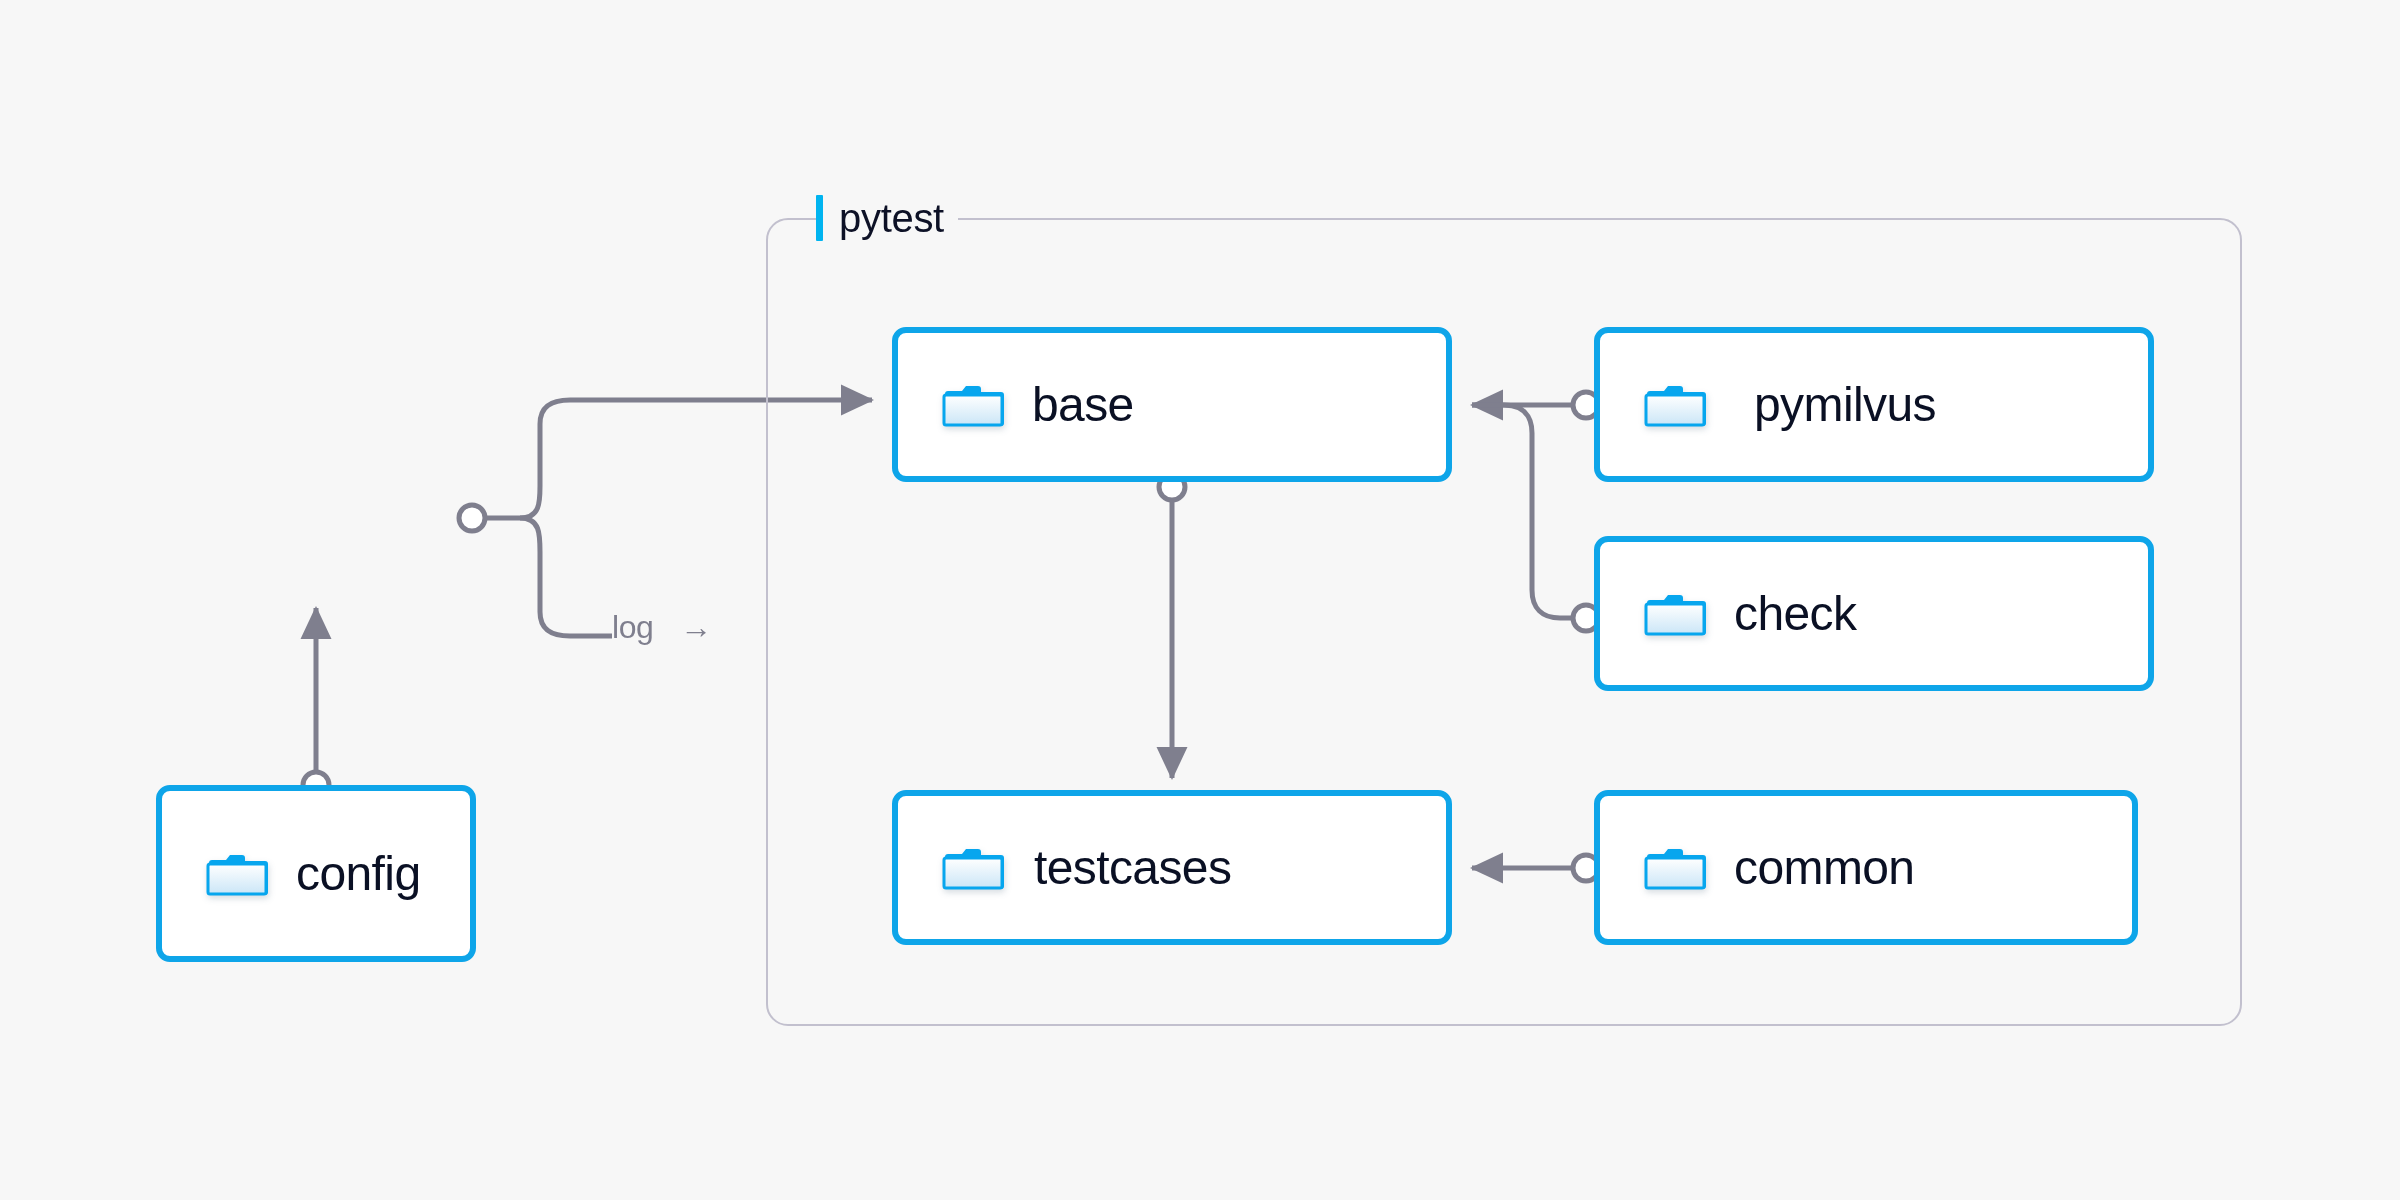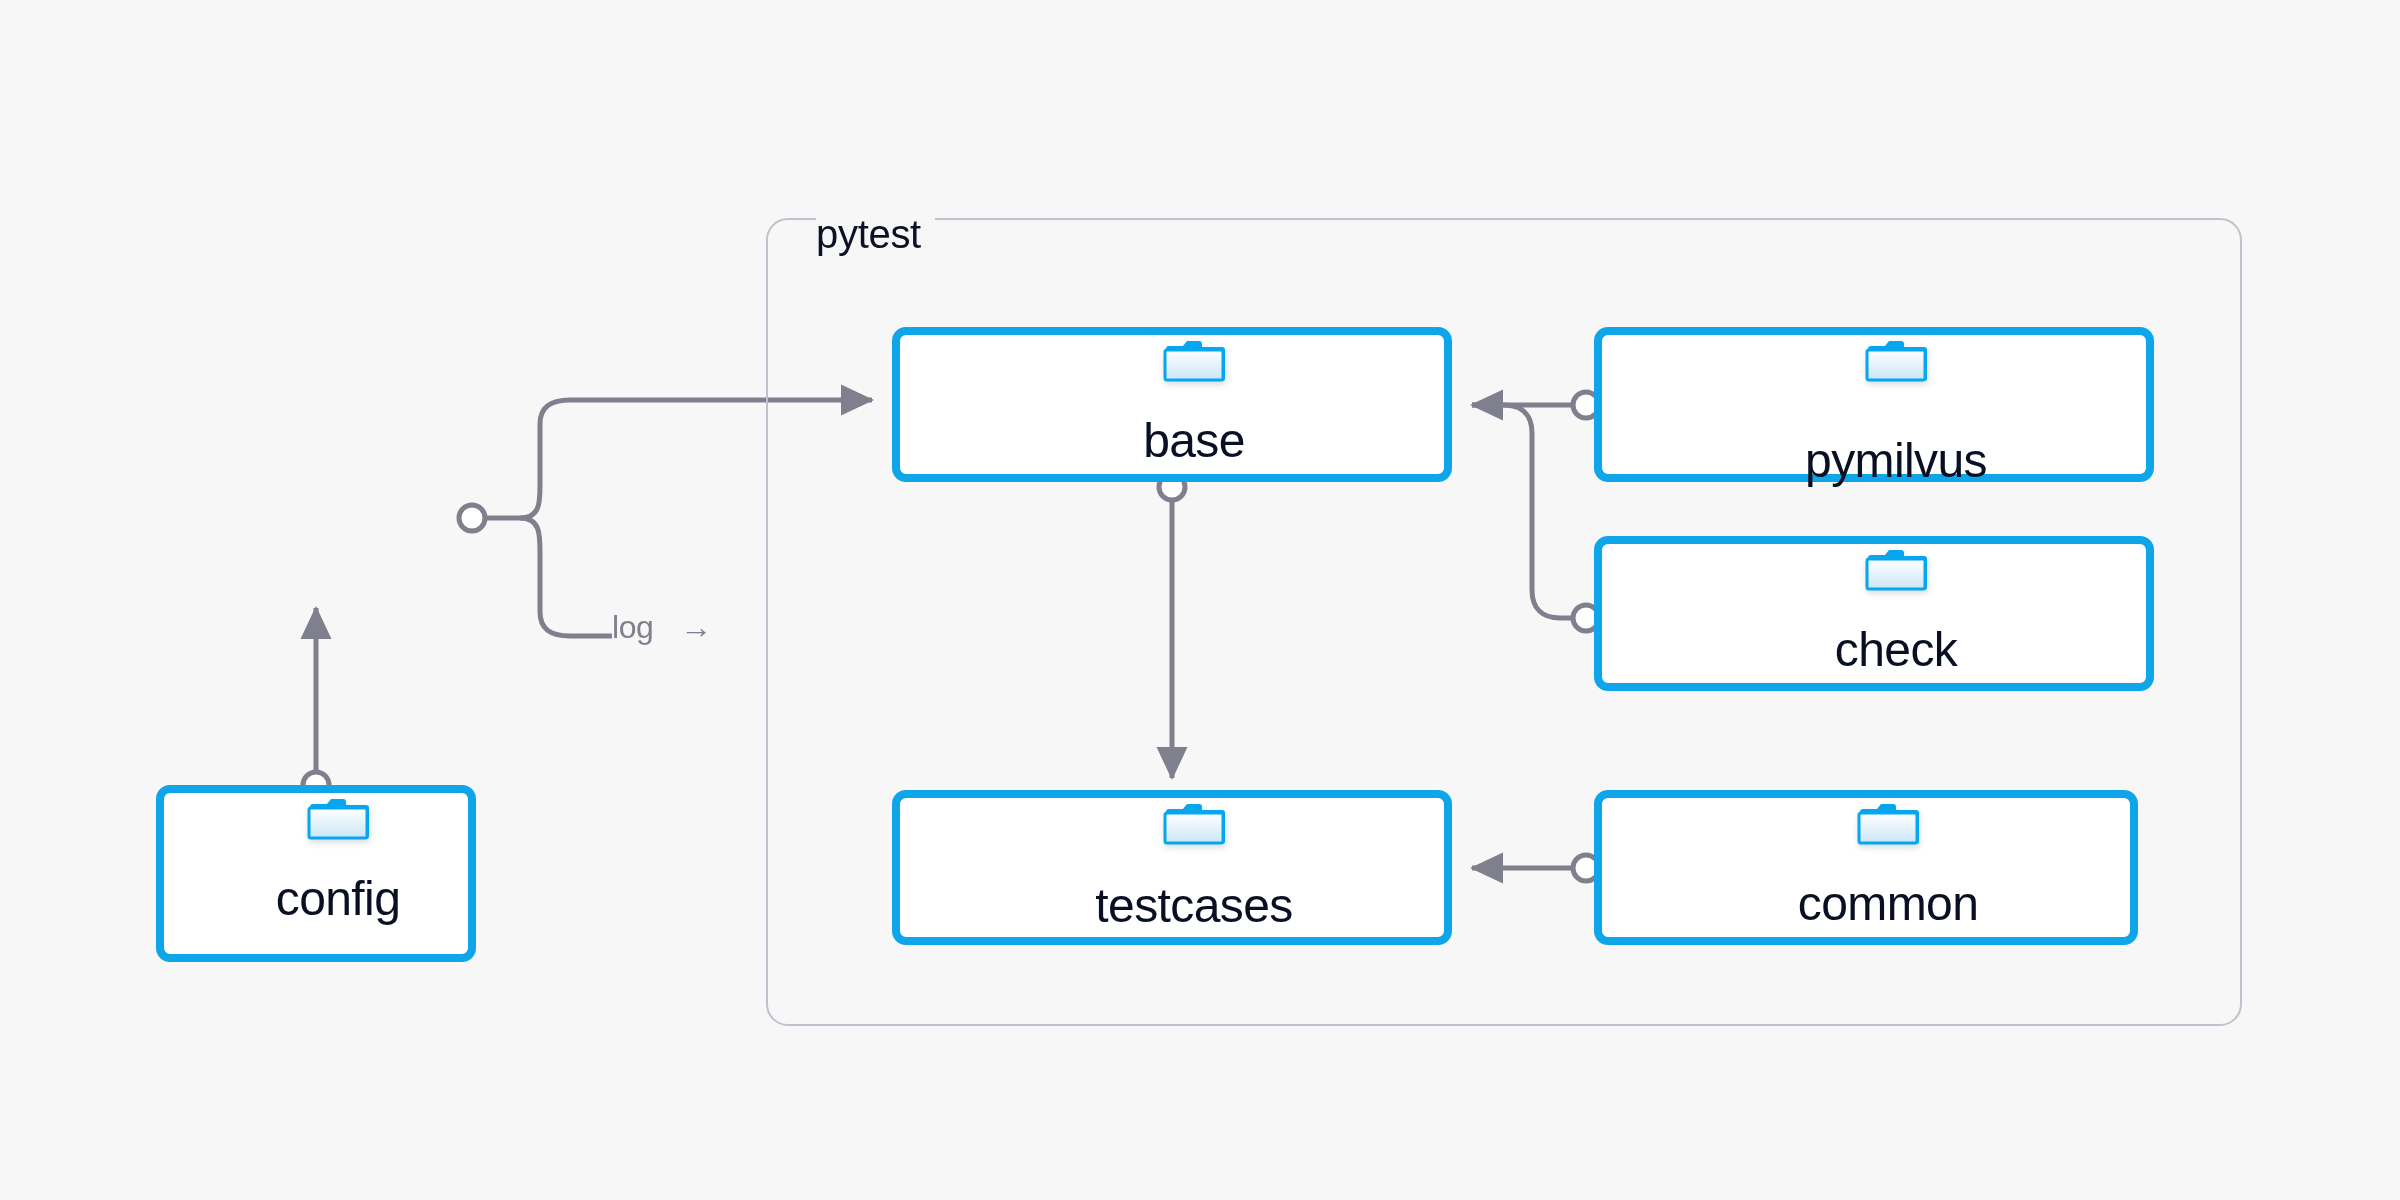--- a/index.html
+++ b/index.html
@@ -35,47 +35,45 @@
   }
   .group-label {
     position: absolute;
     display: flex;
     align-items: center;
     gap: 16px;
     background: #f7f7f7;
     padding: 0 14px 0 0;
     height: 46px;
     line-height: 46px;
-    flex-direction: column;
   }
   .group-bar {
     width: 7px;
     height: 46px;
     background: #00b4f0;
     border-radius: 1px;
     display: block;
   }
   .group-title {
     font-size: 40px;
     color: #0d1126;
     font-family: "Liberation Sans", sans-serif;
     letter-spacing: -0.3px;
     white-space: nowrap;
   }
   .node {
     position: absolute;
     background: #ffffff;
-    border: 8px solid #0ea5e9;
+    border: 6px solid #0ea5e9;
     border-radius: 14px;
     box-sizing: border-box;
     display: flex;
     align-items: center;
     padding-left: 44px;
     gap: 28px;
-    flex-direction: column;
   }
   .node-label {
     font-size: 48px;
     color: #0a1024;
     font-family: "Liberation Sans", sans-serif;
     letter-spacing: -0.6px;
     white-space: nowrap;
   }
   .folder-icon {
     flex: 0 0 auto;

